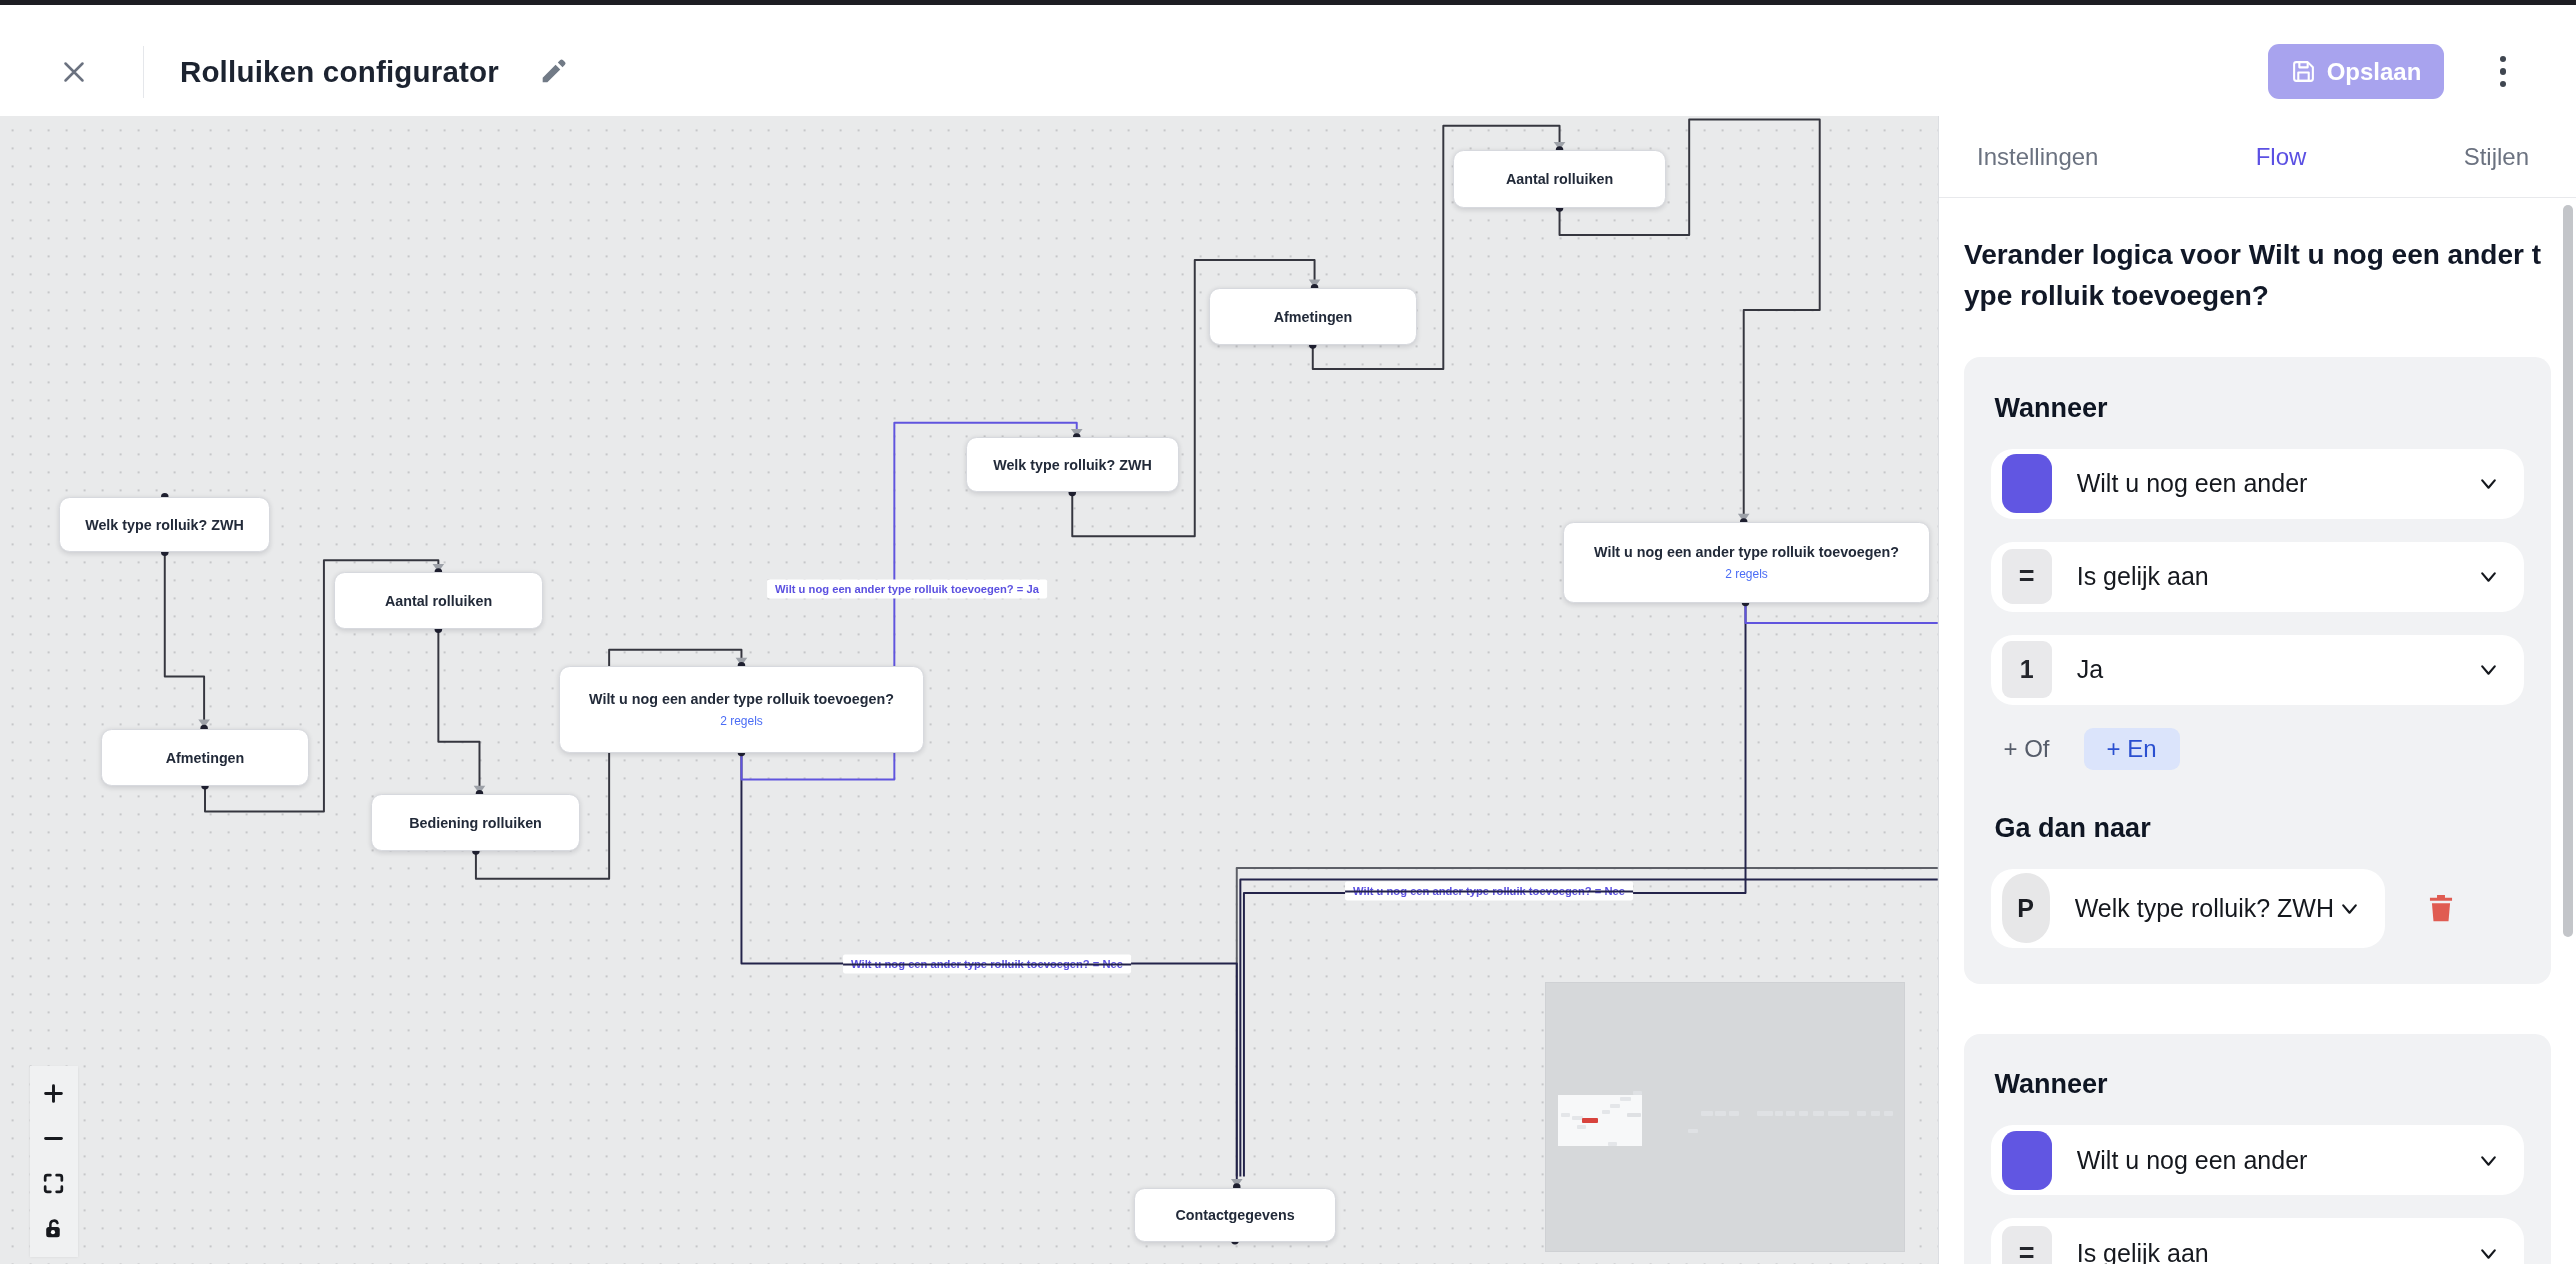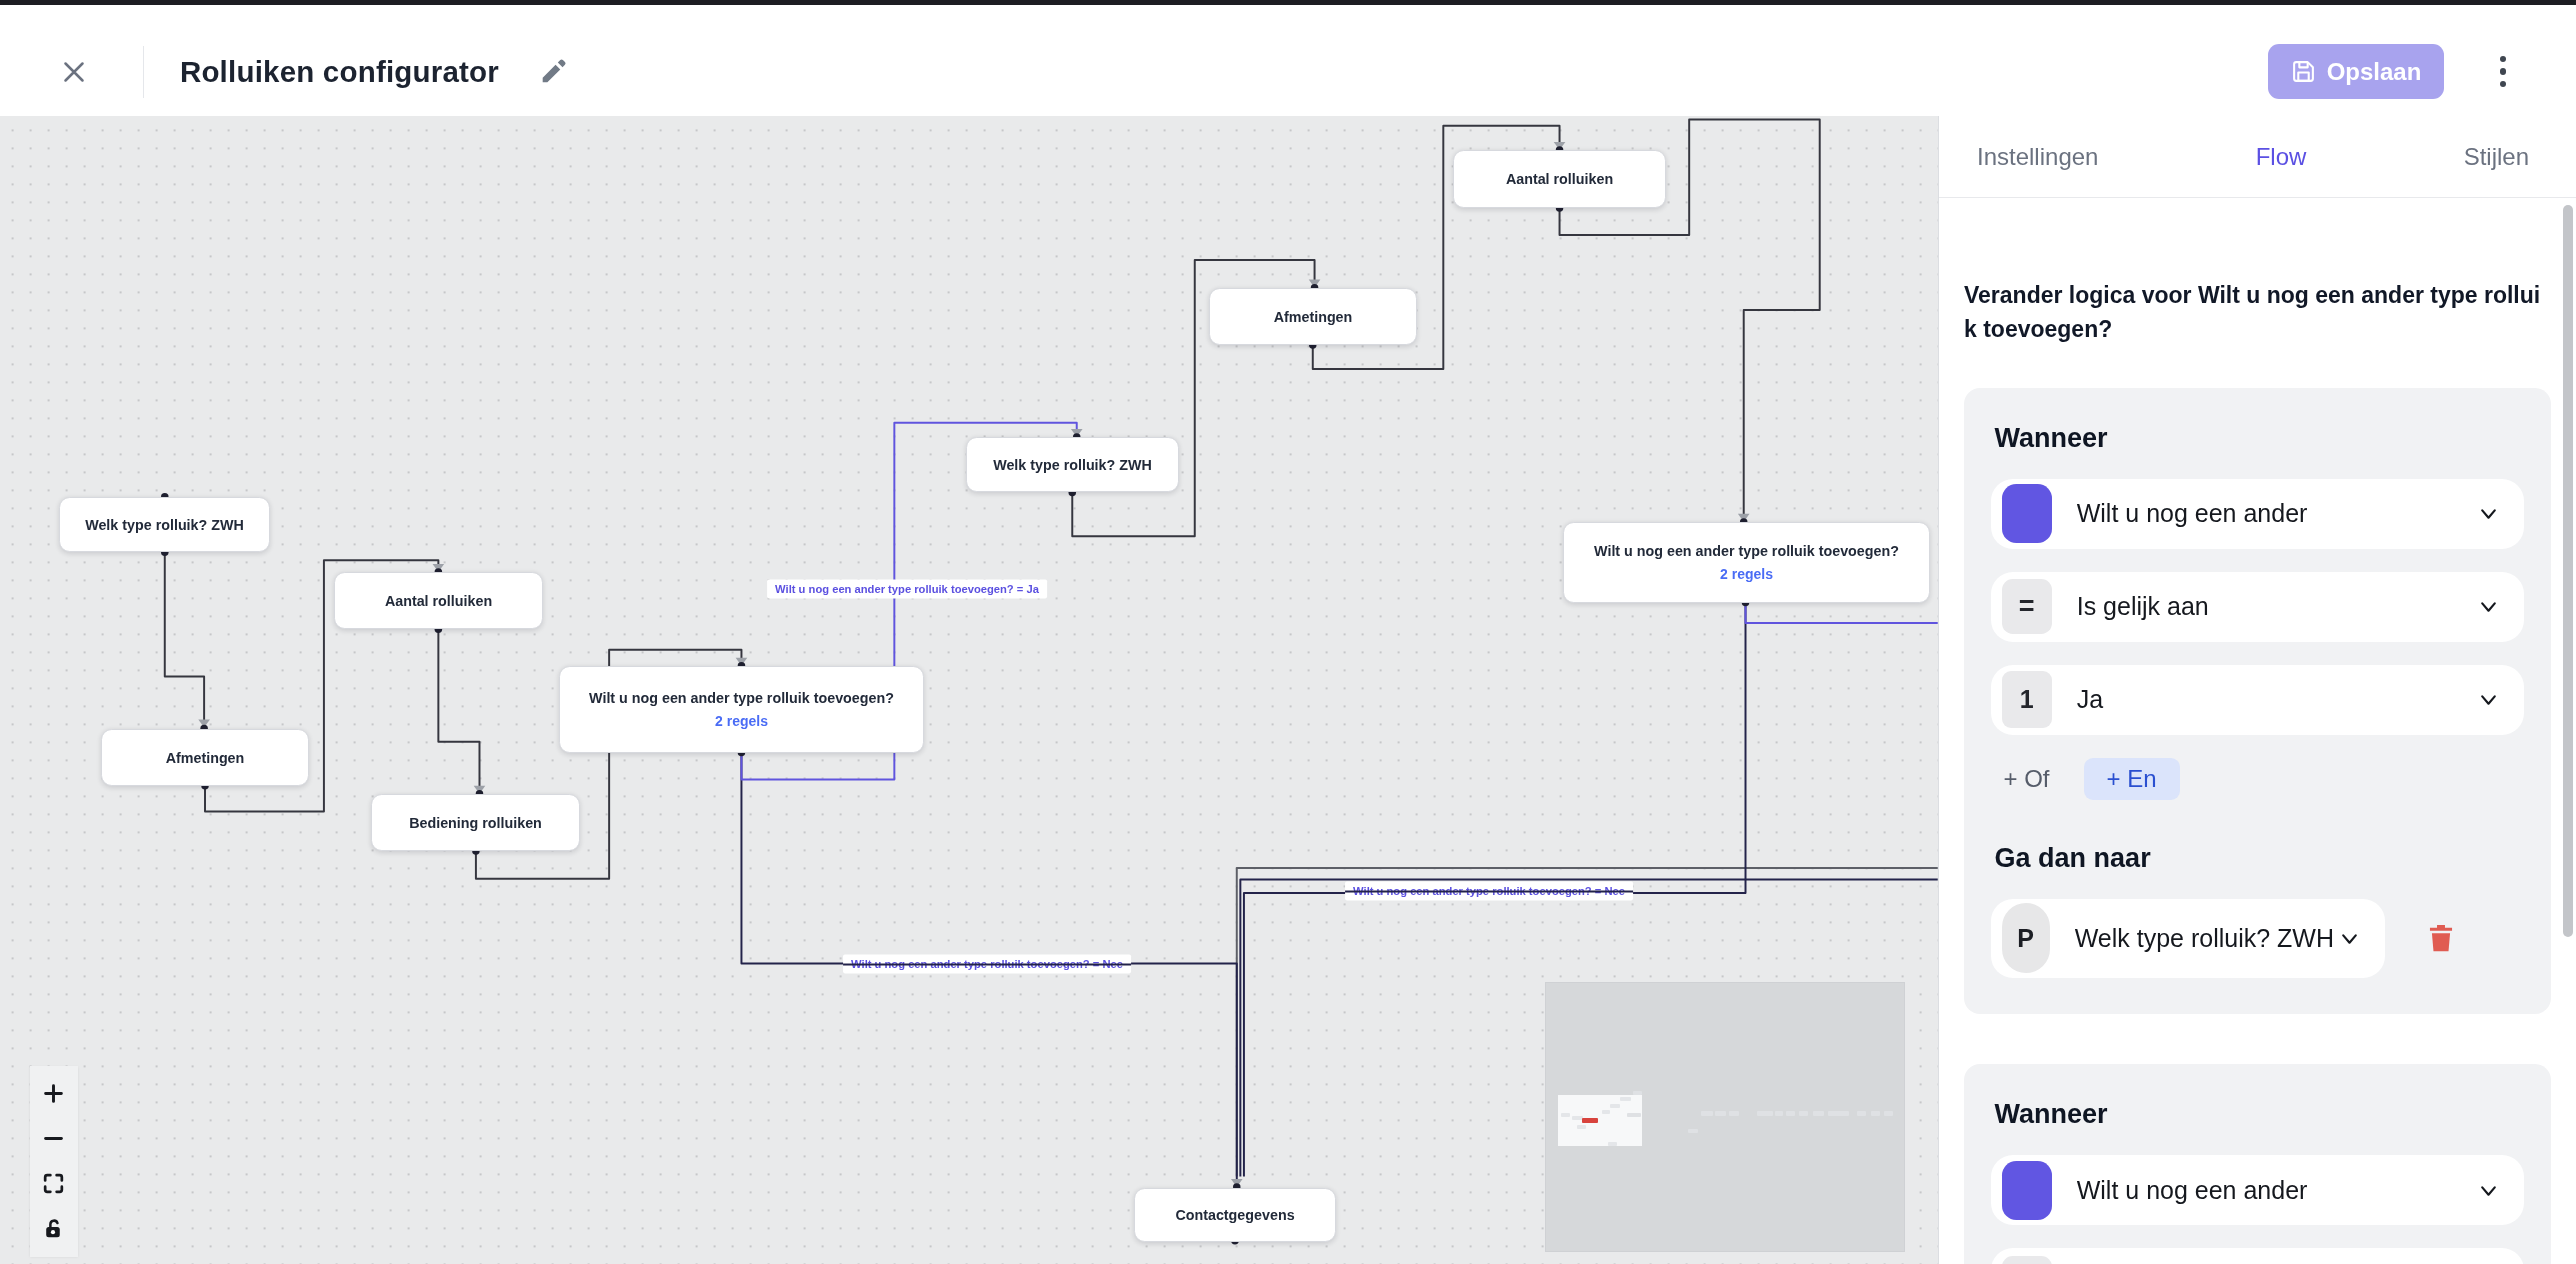--- a/index.html
+++ b/index.html
@@ -25,21 +25,21 @@
   
   .canvas { position:absolute; top:116px; left:0; width:1938px; height:1148px; overflow:hidden;
             background-color:#e9eaeb;
             background-image:radial-gradient(#c6c7c9 1.2px, transparent 1.3px);
             background-size:18px 18px; background-position:3.6px 5.4px; }
   #edges { position:absolute; top:0; left:0; }
   .node { position:absolute; background:#fff; border:0.9px solid #d7d9de; border-radius:10.7px;
           box-shadow:0 1.8px 5.4px rgba(25,28,40,.14); display:flex; flex-direction:column;
           align-items:center; justify-content:center; z-index:2; cursor:grab; }
   .node .n-label { font-size:14.3px; font-weight:700; color:#222a39; white-space:nowrap; }
-  .node .n-sub { font-size:14px; font-weight:700; color:#4a6cf5; margin-top:6.3px; }
+  .node .n-sub { font-size:12px; font-weight:400; color:#4a6cf5; margin-top:6.3px; }
   .edge-label { position:absolute; transform:translate(-50%,-50%); background:#fff; color:#5b50e0;
                 font-size:11.2px; font-weight:700; padding:3.6px 8px; white-space:nowrap; z-index:3;
                 border-radius:1.8px; }
   .edge-label.struck::after { content:""; position:absolute; left:0; right:0; top:50%; height:2.1px;
                 background:#23234a; transform:translateY(-0.9px); }
 
   
   .minimap { position:absolute; background:#d6d8da; border:0.9px solid #cfd1d4; z-index:4; }
   .mm-view { position:absolute; background:#f7f8f9; }
   .mm-dash { position:absolute; border-radius:0.9px; }
@@ -51,22 +51,22 @@
                 display:flex; align-items:center; justify-content:center; }
 
   
   .sidebar { position:absolute; top:116px; left:1938px; width:638px; height:1148px; background:#fff;
              border-left:0.9px solid #dcdee2; overflow:hidden; }
   .tabs { height:82px; display:flex; align-items:center; justify-content:space-between;
           padding:0 47px 0 38px; border-bottom:0.9px solid #e8e9ec; }
   .tab { font-size:24px; color:#6b7280; background:none; border:none; cursor:pointer; font-family:inherit;text-align:right; }
   .tab.active { color:#5b50e3; font-weight:500; }
   .panel { padding:36px 25px 0 25px; }
-  .panel-heading { font-size:23px; line-height:1.47; font-weight:700; color:#111827;
-                   word-break:break-all; margin-bottom:41px; width:583px;margin-top:45px; }
+  .panel-heading { font-size:28px; line-height:1.47; font-weight:700; color:#111827;
+                   word-break:break-all; margin-bottom:41px; width:583px; }
   .card { background:#f1f2f4; border-radius:16px; padding:30px 27px 36px 27px; margin-bottom:50px; }
   .card h3 { font-size:27px; font-weight:700; color:#0f1623; margin:5.4px 0 25px 3.6px; }
   .select { background:#fff; border-radius:22px; height:70px; display:flex; align-items:center;
             padding:0 23px 0 10.7px; margin-bottom:23px; cursor:pointer; }
   .chip { display:flex; align-items:center; justify-content:center; margin-right:25px; flex:none; }
   .chip.swatch { width:50px; height:59px; border-radius:14.3px; background:#6156e2; }
   .chip.op  { width:50px; height:55px; border-radius:10.7px; background:#e9e9eb; font-size:27px; font-weight:700; color:#24262c; }
   .chip.val { width:50px; height:57px; border-radius:9px; background:#e9e9eb; font-size:25px; font-weight:700; color:#24262c; }
   .chip.pill{ width:48px; height:70px; border-radius:24px; background:#e7e7e8; font-size:25px; font-weight:700; color:#1c1e24; }
   .sel-label { flex:1; font-size:25px; color:#15181e; white-space:nowrap; overflow:hidden; }

